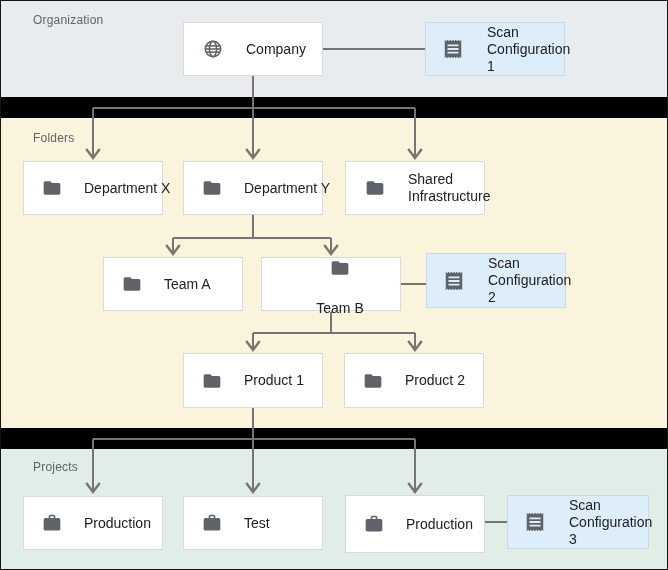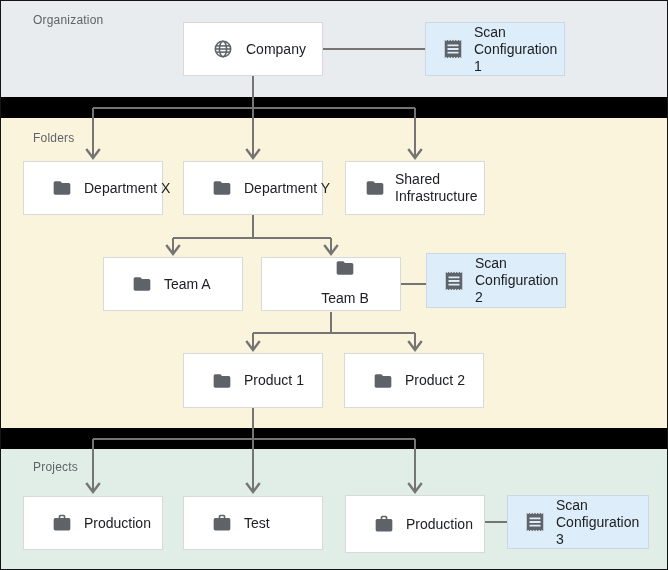--- a/index.html
+++ b/index.html
@@ -13,24 +13,24 @@
   .blackbar{position:absolute;left:0;right:0;height:21px;background:#000;}
   .bar1{top:96px;}
   .bar2{top:427px;}
   .sec-folders{top:117px;height:310px;background:#fbf4dc;}
   .sec-projects{top:448px;height:121px;background:#e1eee7;}
   .sec-label{position:absolute;font-size:12px;color:#5f6368;letter-spacing:.2px;}
   svg.wires{position:absolute;left:0;top:0;z-index:1;}
   .node{
     position:absolute;width:140px;height:54px;box-sizing:border-box;
     background:#fff;border:1px solid #d7d9db;display:flex;align-items:center;
-    padding-left:28px;gap:12px;z-index:2;
+    padding-left:18px;gap:22px;z-index:2;
   }
   .node .label{font-size:14px;color:#202124;line-height:17px;white-space:nowrap;}
-  .node.two-line{padding-left:16px;gap:10px;}
+  .node.two-line{padding-left:16px;gap:23px;}
   .node.two-line .label{white-space:normal;width:96px;}
   .node.scan{background:#ddeefa;border-color:#c9d8e2;}
   .icon{flex:0 0 auto;display:flex;align-items:center;}
 </style>
 </head>
 <body>
 
 <div id="stage">
 
   <div class="section sec-org"></div>

